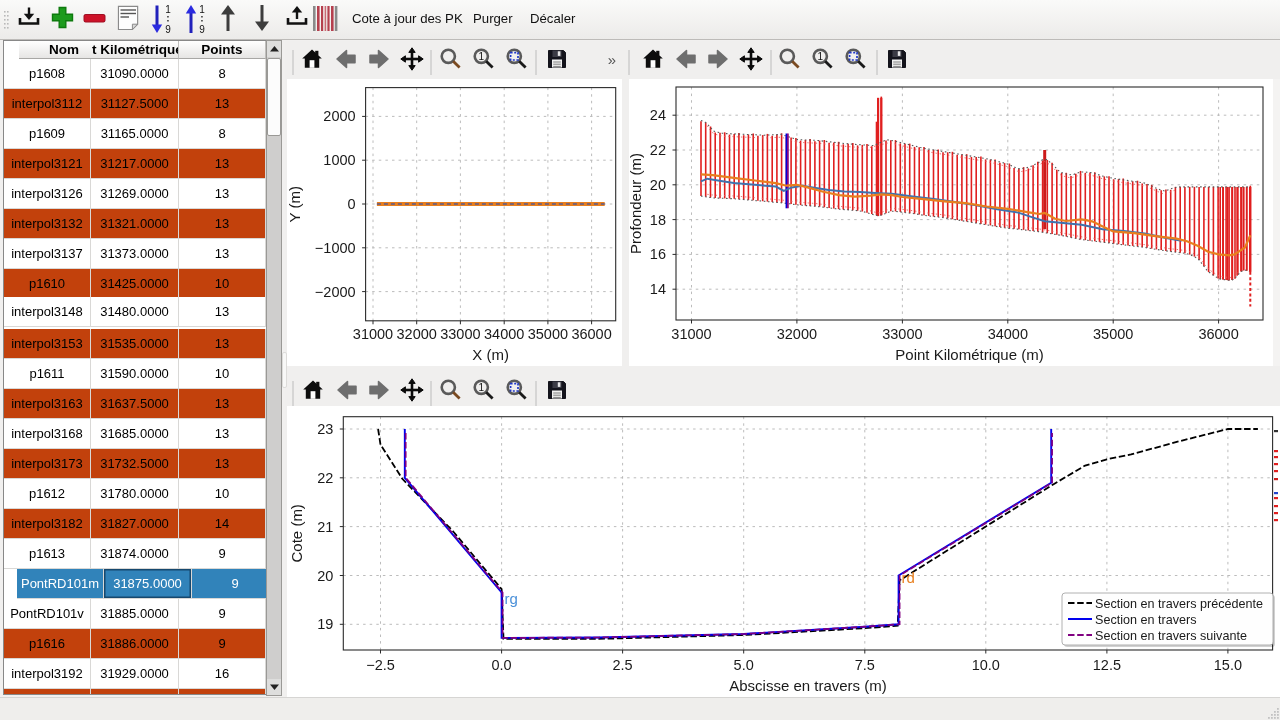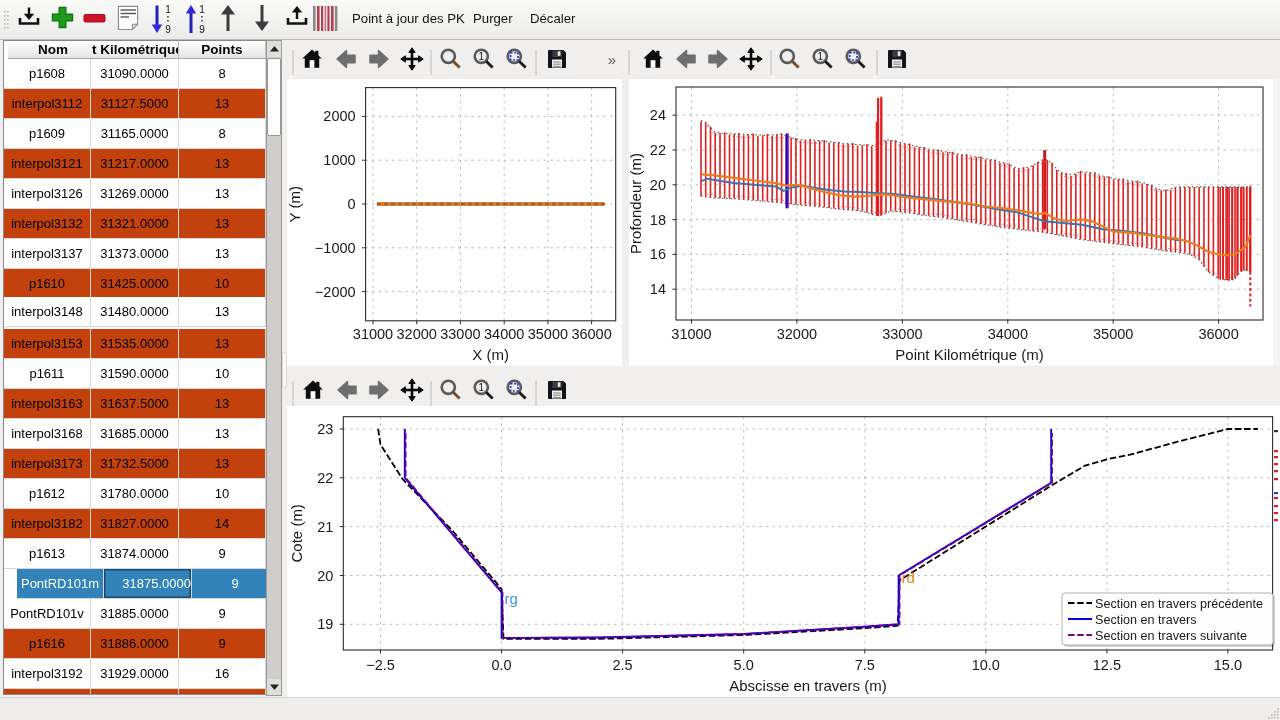--- a/index.html
+++ b/index.html
@@ -8,21 +8,21 @@
 #leftpanel{position:absolute;left:0;top:40px;width:285px;height:656px;background:#f1f0ef;}
 #tframe{position:absolute;left:3px;top:0px;width:263px;height:655px;background:#ffffff;border:1px solid #888888;border-right:none;overflow:hidden;}
 .thead{position:absolute;height:18px;background:linear-gradient(#ffffff,#e6e5e4);border-right:1px solid #c0bfbd;border-bottom:1px solid #a8a7a5;font-weight:bold;font-size:13.5px;text-align:center;line-height:17px;color:#000;overflow:hidden;white-space:nowrap;}
 .trow{position:absolute;left:0;width:262px;height:36px;background:#ffffff;}
 .trow.alt{background:#c2410c;}
 .trow.sel{background:#3183ba;color:#fff;}
 .trow div{position:absolute;top:0;height:30px;line-height:29px;font-size:13px;text-align:center;border-right:1px solid #d9d8d6;border-bottom:1px solid #d9d8d6;overflow:hidden;}
 .trow .c1{left:0;width:87px;}
 .trow .c2{left:87px;width:88px;}
 .trow .c3{left:175px;width:87px;}
-.trow.sel .c2{box-shadow:inset 0 0 0 1.5px #16486e;text-align:right;}
+.trow.sel .c2{box-shadow:inset 0 0 0 1.5px #16486e;}
 #tscroll{position:absolute;left:266px;top:0px;width:16px;height:656px;background:#cfcecd;border:1px solid #9a9996;}
 .sbtn{position:absolute;left:0;width:14px;height:16px;background:#dededd;}
 .sthumb{position:absolute;left:0px;top:17px;width:14px;height:78px;background:#fcfcfc;border:1px solid #9a9996;border-radius:2px;}
 #statusbar{position:absolute;left:0;top:697px;width:1280px;height:23px;background:#efeeec;border-top:1px solid #d6d5d3;}
 .panelbg{position:absolute;background:#f0efee;}
 svg text{user-select:none;}
 </style></head><body>
 <div id="topbar">
     <svg width="345" height="40" style="position:absolute;left:0;top:0">
 <rect x="4" y="11" width="1.6" height="1.6" fill="#b9b9b9"></rect>
@@ -84,27 +84,27 @@
 <g transform="translate(313,6)">
 <rect x="0" y="0" width="2.6" height="25" fill="#8a8a8a"></rect>
 <rect x="4" y="0" width="2.6" height="25" fill="#b5404e"></rect>
 <rect x="8" y="0" width="2.2" height="25" fill="#b5404e"></rect>
 <rect x="11.6" y="0" width="1.6" height="25" fill="#c86a74"></rect>
 <rect x="14.4" y="0" width="2.2" height="25" fill="#b5404e"></rect>
 <rect x="18" y="0" width="2.6" height="25" fill="#b5404e"></rect>
 <rect x="21.8" y="0" width="2.6" height="25" fill="#8a8a8a"></rect>
 </g>
 </svg>
-<div class="tbtxt" style="left:352px;">Point à jour des PK</div>
+<div class="tbtxt" style="left:352px;">Cote à jour des PK</div>
 <div class="tbtxt" style="left:473px;">Purger</div>
 <div class="tbtxt" style="left:530px;">Décaler</div>
 </div>
 <div id="leftpanel">
 <div id="tframe">
-<div class="thead" style="left:4px;top:0;width:91px;">Nom</div>
+<div class="thead" style="left:15px;top:0;width:91px;">Nom</div>
 <div class="thead" style="left:88px;top:0;width:87px;">t Kilométriquе</div>
 <div class="thead" style="left:175px;top:0;width:87px;">Points</div>
 <div class="trow" style="top:18px;">
         <div class="c1">p1608</div>
         <div class="c2">31090.0000</div>
         <div class="c3">8</div>
       </div>
 <div class="trow alt" style="top:48px;">
         <div class="c1">interpol3112</div>
         <div class="c2">31127.5000</div>

